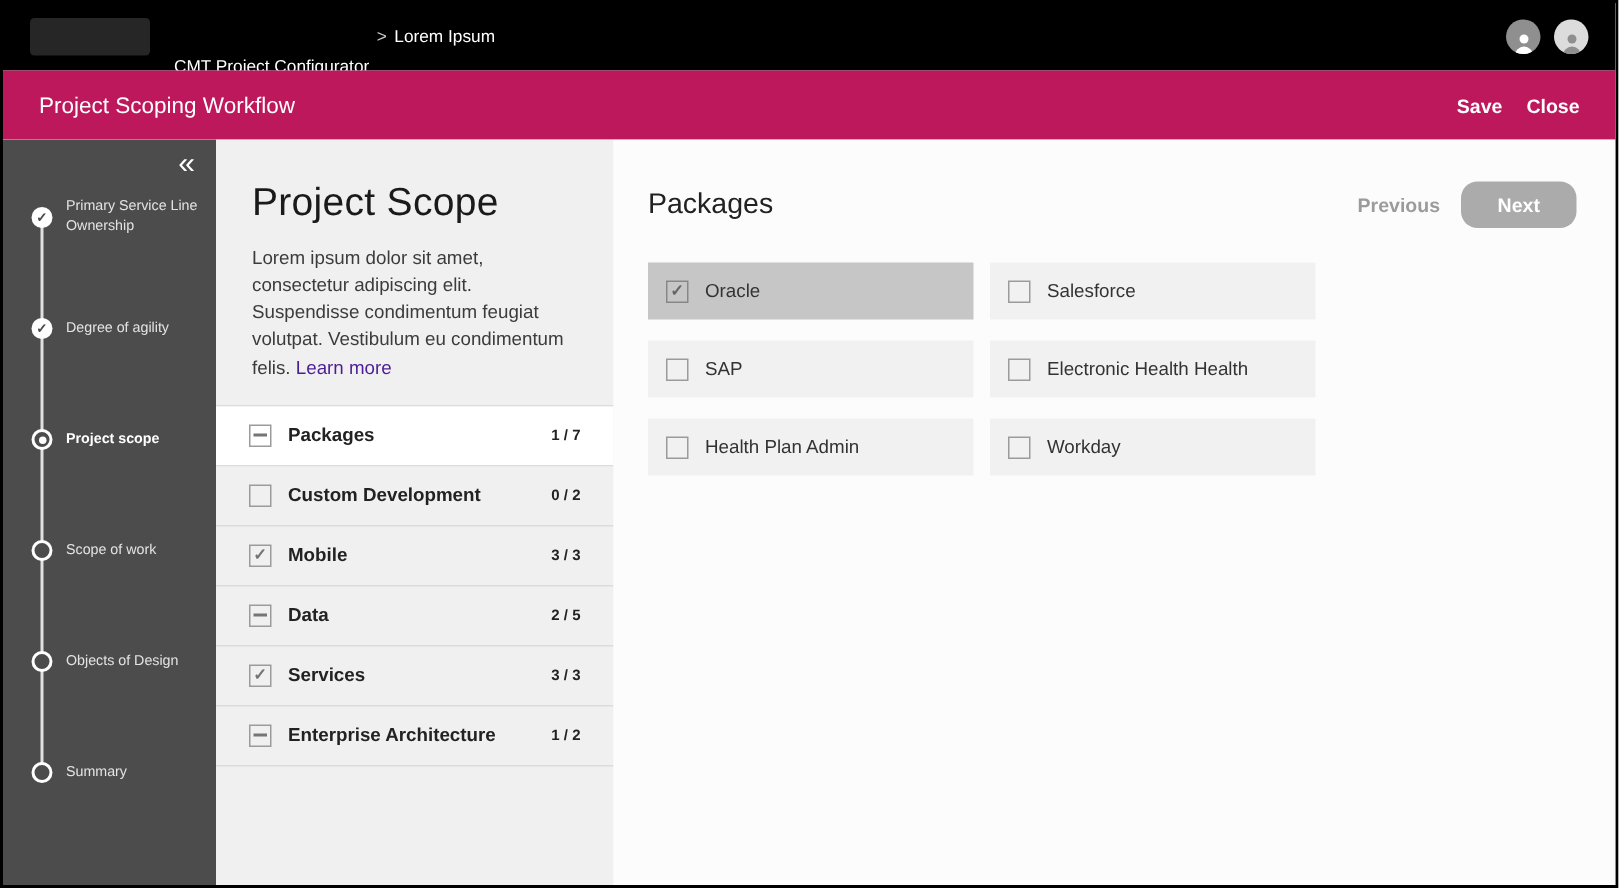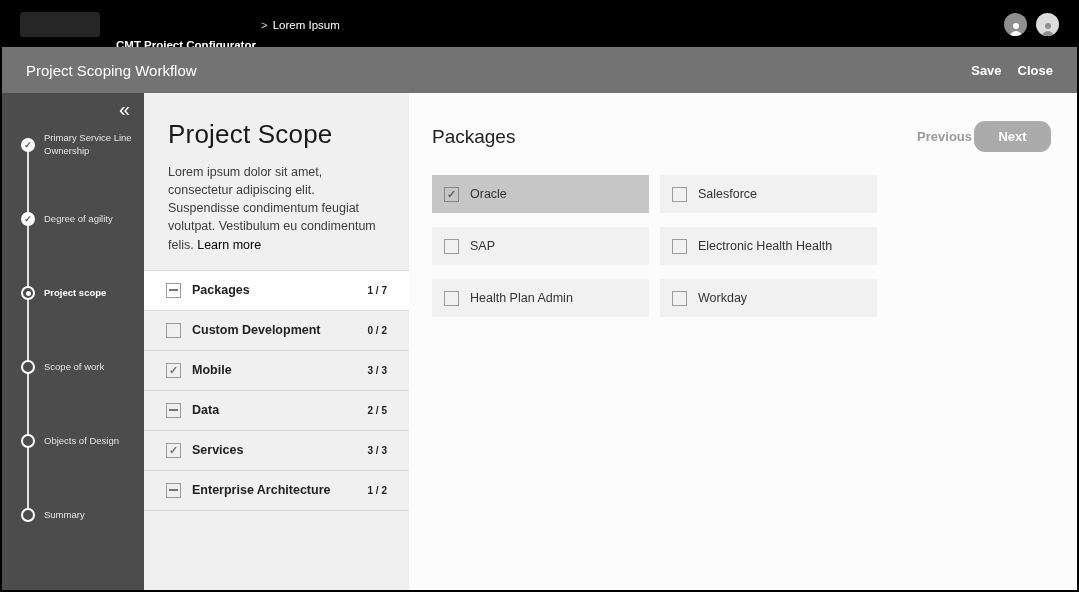--- a/index.html
+++ b/index.html
@@ -3,33 +3,33 @@
 <meta charset="utf-8">
 <style>
   * { margin:0; padding:0; box-sizing:border-box; }
   html,body { background:#e8e8e8; font-family:"Liberation Sans", sans-serif; }
   .page{ width:1079px; height:592px; border:2px solid #000; background:#fff; display:flex; flex-direction:column; overflow:hidden; }
 
   
   .topbar{ height:45px; background:#000; display:flex; align-items:center; padding:0 18px; flex:0 0 auto; }
   .logo-block{ width:80px; height:25px; background:#262626; border-radius:3px; }
   .breadcrumb{ margin-left:16px; display:flex; align-items:center; gap:5px; color:#fff; font-size:11.5px; }
-  .crumb.strong{ font-weight:700;margin-top:40px; }
+  .crumb.strong{ font-weight:400;margin-top:40px; }
   .crumb.sep{ color:#ccc; }
   .avatars{ margin-left:auto; display:flex; align-items:center; gap:9px; }
   .avatar{ width:23px; height:23px; border-radius:50%; display:flex; align-items:flex-end; justify-content:center; overflow:hidden; cursor:pointer; }
   .avatar.av1{ background:#8f8f8f; }
   .avatar.av2{ background:#dcdcdc; }
   .person{ position:relative; width:12px; height:13px; display:block; }
   .person::before{ content:""; position:absolute; top:0; left:3px; width:6px; height:6px; border-radius:50%; background:#fff; }
   .person::after{ content:""; position:absolute; bottom:-1px; left:0; width:12px; height:6px; border-radius:6px 6px 0 0; background:#fff; }
   .person.dark::before, .person.dark::after{ background:#8f8f8f; }
 
   
-  .toolbar{ height:46px; background:#737373; display:flex; align-items:center; padding:0 24px; flex:0 0 auto; }
+  .toolbar{ height:46px; background:#be185d; display:flex; align-items:center; padding:0 24px; flex:0 0 auto; }
   .toolbar-title{ color:#fff; font-size:15px; }
   .toolbar-actions{ margin-left:auto; display:flex; align-items:center; gap:16px; }
   .txt-btn{ background:none; border:none; color:#fff; font-weight:700; font-size:13px; font-family:inherit; cursor:pointer; padding:0; }
 
   
   .body{ flex:1; display:flex; overflow:hidden; }
 
   
   .sidebar{ width:142px; background:#4c4c4c; position:relative; flex:0 0 auto; }
   .collapse{ position:absolute; top:6px; right:14px; color:#fff; font-size:20px; line-height:1; cursor:pointer; }
@@ -42,37 +42,37 @@
   .step.current .step-circle{ background:#4c4c4c; border:2px solid #fff; }
   .step-dot{ width:5px; height:5px; border-radius:50%; background:#fff; }
   .step.upcoming .step-circle{ background:#4c4c4c; border:2px solid #fff; }
   .step-label{ font-size:9.5px; color:#e3e3e3; line-height:1.35; }
   .step.current .step-label{ color:#fff; font-weight:700; }
 
   
   .scope-panel{ width:265px; background:#f0f0f0; flex:0 0 auto; padding-top:26px; }
   .scope-title{ font-size:26px; font-weight:500; color:#1a1a1a; margin:0 24px; letter-spacing:0.2px; }
   .scope-desc{ margin:13px 24px 16px; font-size:12.5px; color:#3c3c3c; line-height:1.45; }
-  .learn-more{ color:#000000; cursor:pointer; text-decoration:none; }
+  .learn-more{ color:#4c1d95; cursor:pointer; text-decoration:none; }
   .cat-list{ border-top:1px solid #dcdcdc; }
   .cat-row{ display:flex; align-items:center; gap:11px; height:40px; padding:0 22px; border-bottom:1px solid #dcdcdc; cursor:pointer; }
   .cat-row.selected{ background:#fff; }
   .cat-label{ flex:1; font-size:12.5px; font-weight:700; color:#222; }
   .cat-count{ font-size:10px; font-weight:700; color:#222; white-space:nowrap; }
 
   
   .cb{ width:15px; height:15px; border:1px solid #9b9b9b; display:flex; align-items:center; justify-content:center; flex:0 0 auto; cursor:pointer; background:transparent; }
   .cb-glyph{ font-size:11px; color:#757575; line-height:1; font-weight:700; }
   .cb-dash{ width:9px; height:2px; background:#757575; }
 
   
   .content{ flex:1; background:#fcfcfc; padding:28px 26px 0 23px; }
   .content-header{ display:flex; justify-content:space-between; align-items:center; }
   .content-title{ font-size:19px; font-weight:500; color:#222; }
-  .nav-buttons{ display:flex; align-items:center; gap:2px; }
+  .nav-buttons{ display:flex; align-items:center; gap:14px; }
   .prev-btn{ background:none; border:none; color:#9b9b9b; font-weight:700; font-size:13px; font-family:inherit; cursor:pointer; }
   .next-btn{ background:#ababab; border:none; color:#fff; font-weight:700; font-size:13px; width:77px; height:31px; font-family:inherit; cursor:pointer; border-radius:11px; }
   .options{ margin-top:23px; display:grid; grid-template-columns:217px 217px; gap:14px 11px; }
   .opt-card{ height:38px; background:#f1f1f1; display:flex; align-items:center; gap:11px; padding:0 12px; font-size:12.5px; color:#333; cursor:pointer; }
   .opt-card.selected{ background:#c6c6c6; }
   .opt-card.selected .cb{ border-color:#878787; }
   .opt-card.selected .cb-glyph{ color:#666; }
 </style>
 </head>
 <body>

